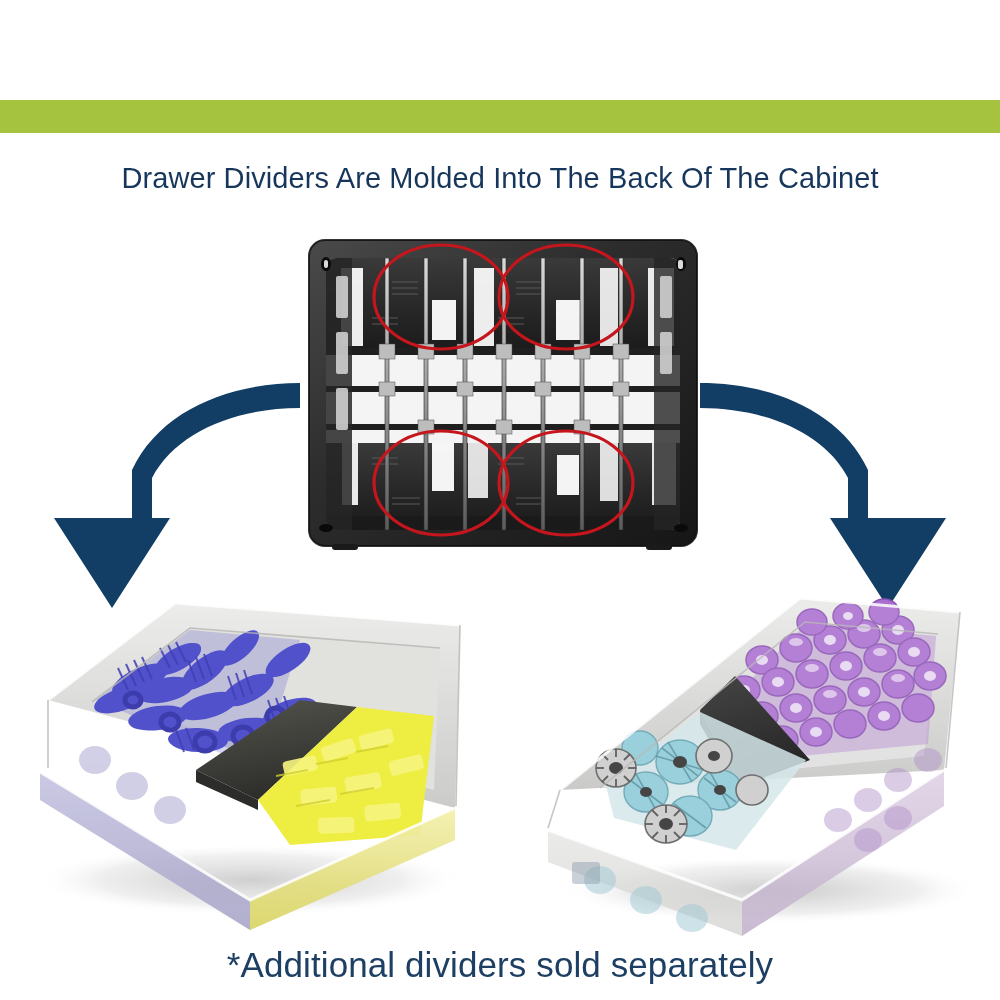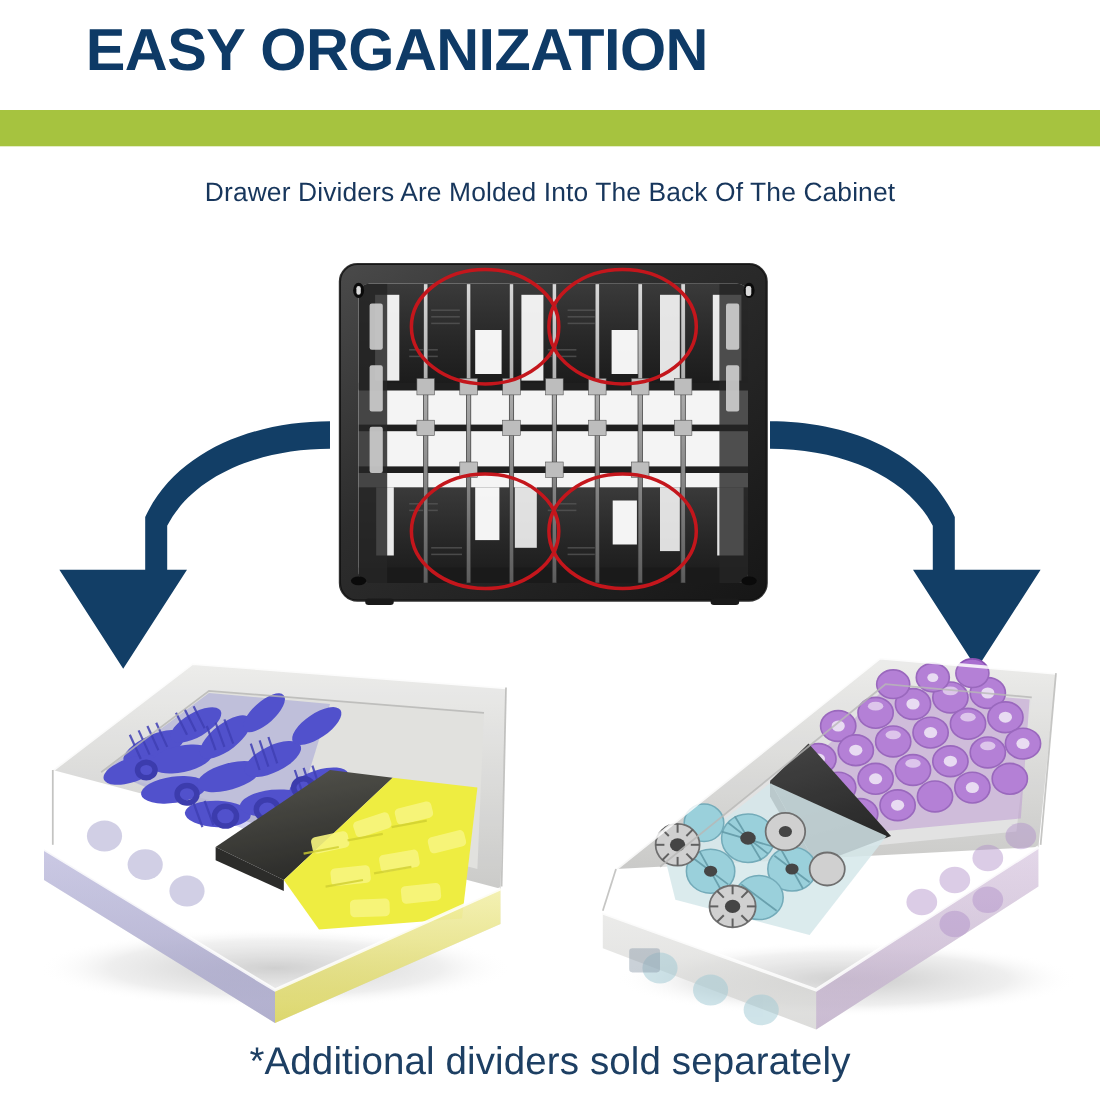--- a/index.html
+++ b/index.html
@@ -37,21 +37,21 @@
     width: 1000px;
     height: 33px;
     background: #a6c33f;
   }
   .subhead {
     position: absolute;
     left: 0;
     top: 162px;
     width: 1000px;
     text-align: center;
-    font-size: 24px;
+    font-size: 29px;
     font-weight: normal;
     color: #17365c;
     letter-spacing: 0.1px;
     white-space: nowrap;
   }
   .footnote {
     position: absolute;
     left: 0;
     top: 945px;
     width: 1000px;
@@ -70,21 +70,20 @@
     height: 1000px;
     pointer-events: none;
   }
   .stage svg { display: block; }
 </style>
 </head>
 <body>
 
 <div id="page">
 
-  <div class="headline">EASY ORGANIZATION</div>
 
   <div class="green-rule"></div>
 
   <div class="subhead">Drawer Dividers Are Molded Into The Back Of The Cabinet</div>
 
   <div class="footnote">*Additional dividers sold separately</div>
 
   <div class="stage">
   <svg width="1000" height="1000" viewBox="0 0 1000 1000" xmlns="http://www.w3.org/2000/svg">
 

